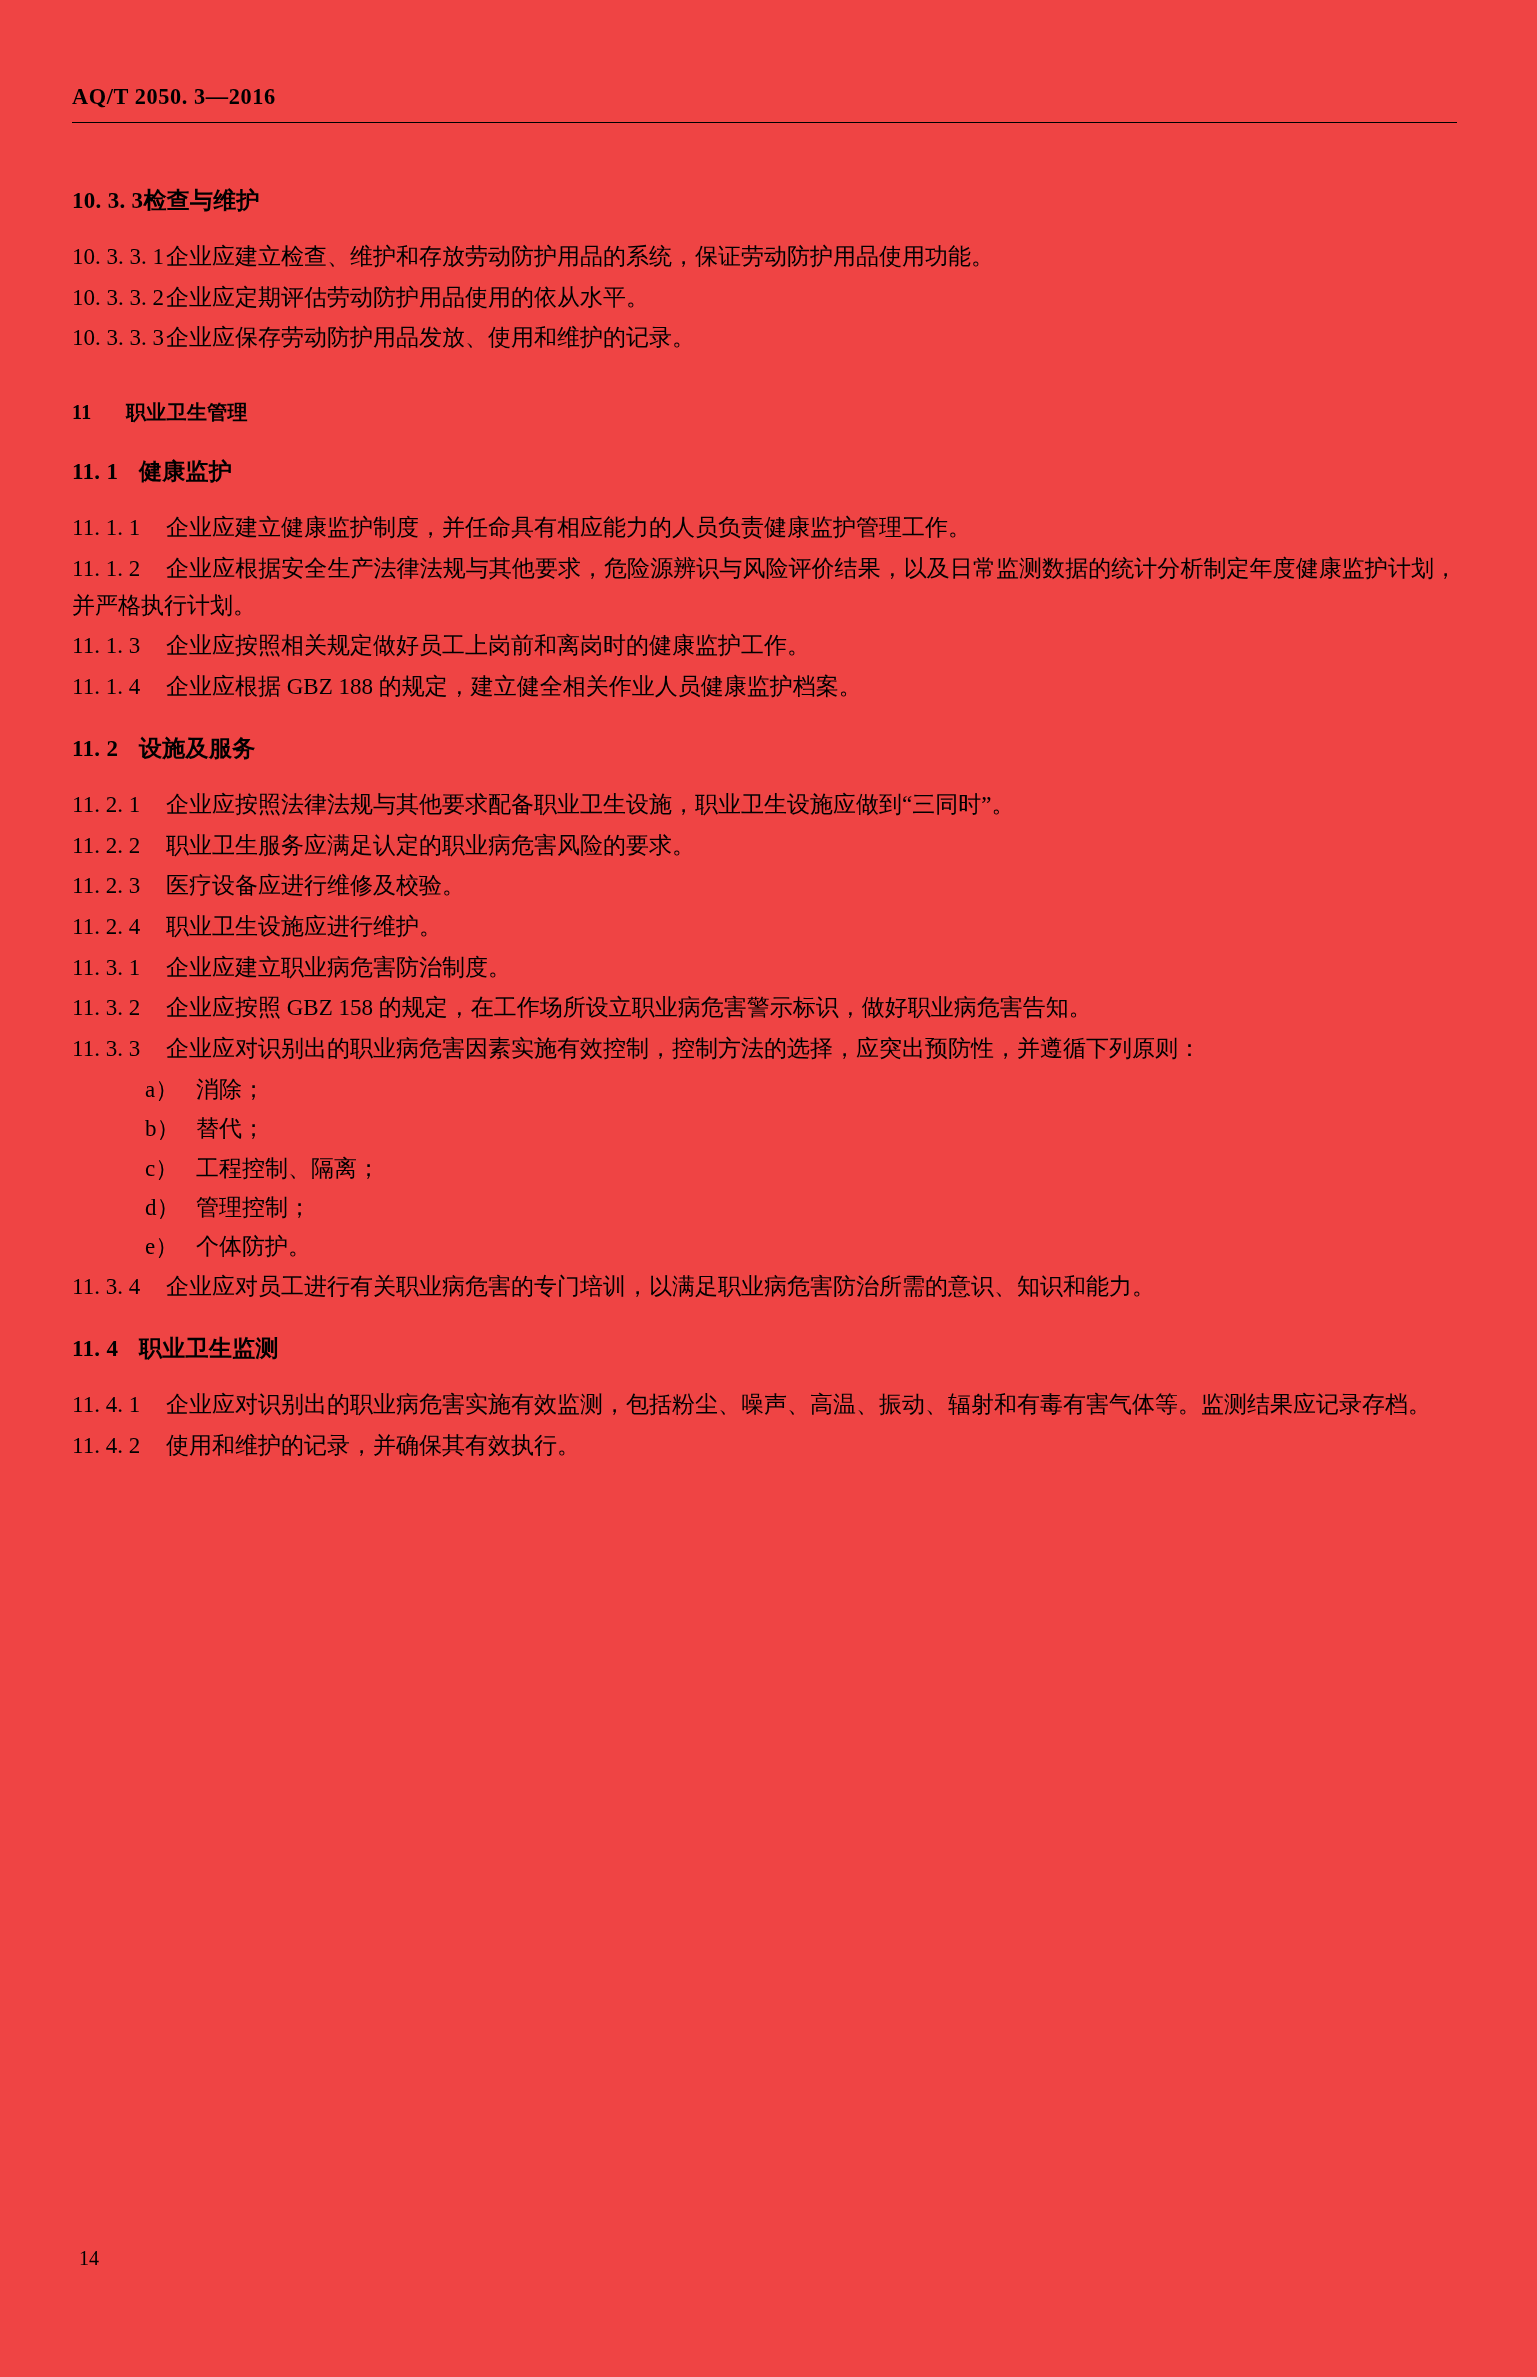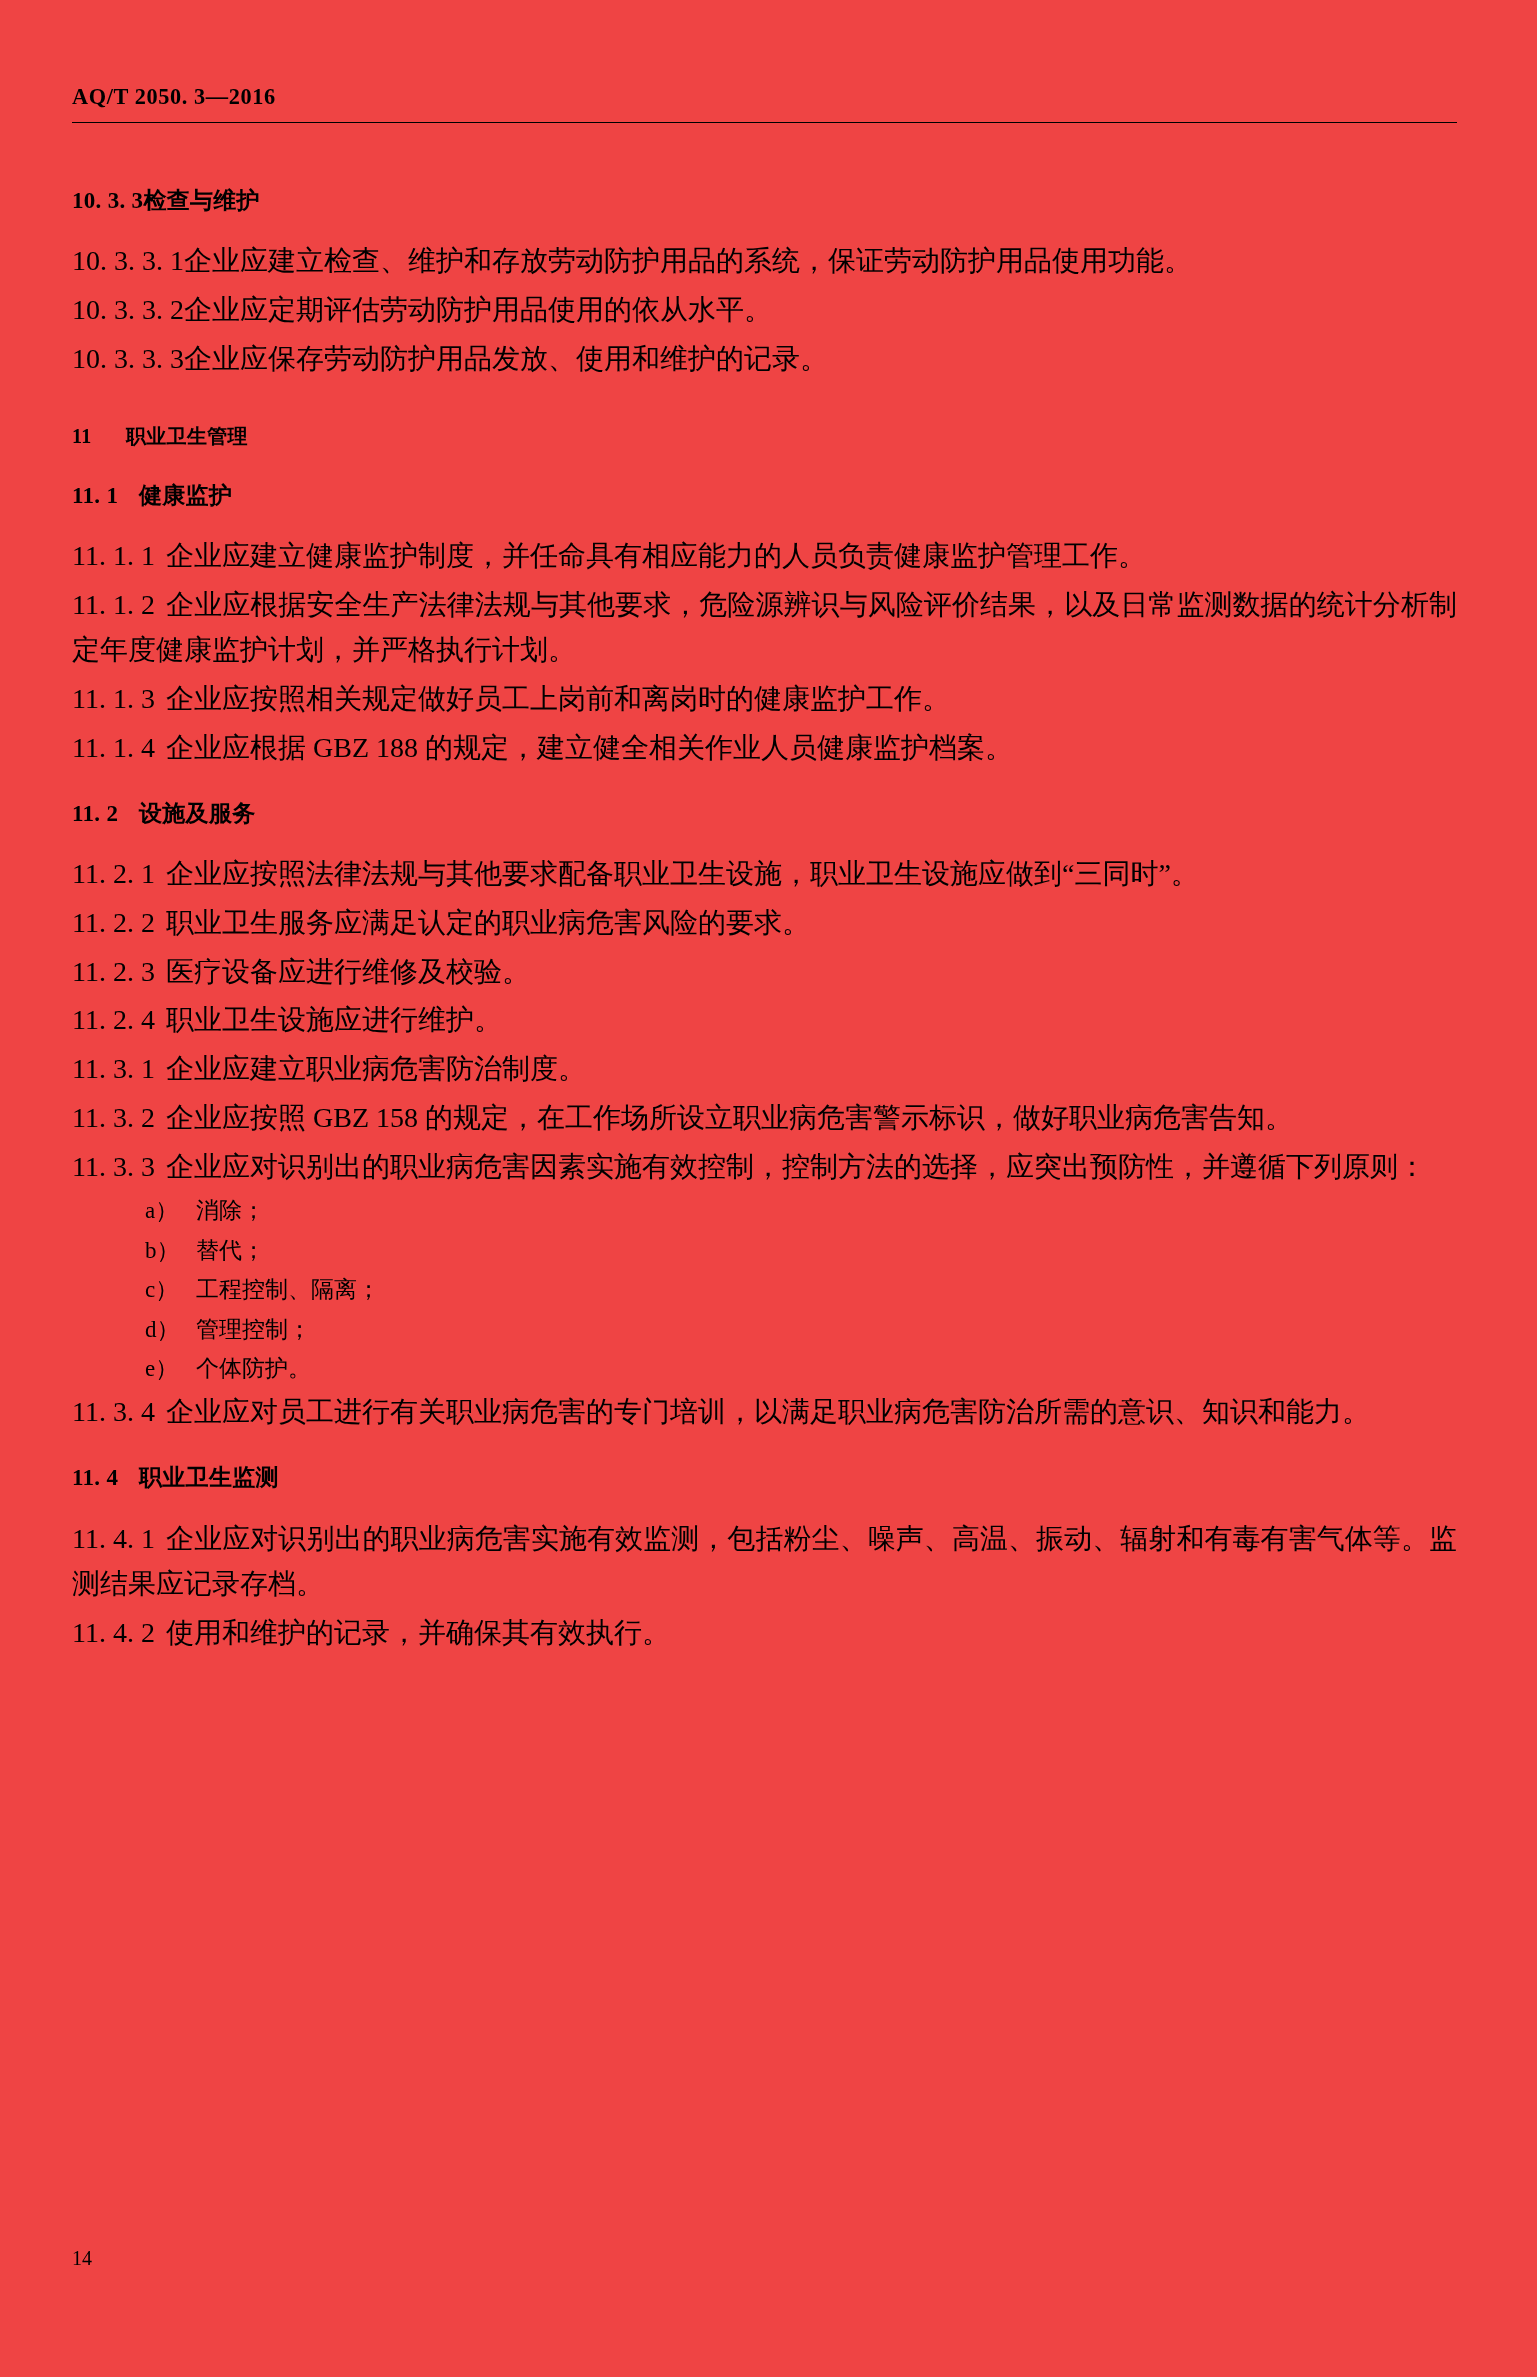--- a/index.html
+++ b/index.html
@@ -60,21 +60,21 @@
     min-width: 67px;
   }
   .h2 .num {
     min-width: 54px;
   }
   .para {
     display: block;
     margin: 0 0 3.4px 0;
     text-align: justify;
     text-justify: inter-ideograph;
-    font-size: 28px;
+    font-size: 23px;
     line-height: 1.62;
   }
   .para .lbl {
     display: inline-block;
     min-width: 94px;
     letter-spacing: 0px;
   }
   .para .txt {
     display: inline;
   }
@@ -95,21 +95,21 @@
     left: 73px;
     width: 61px;
     display: inline-block;
   }
   .list li .itxt {
     margin-left: 51px;
     display: inline-block;
   }
   .footer {
     position: absolute;
-    left: 72px;
+    left: 79px;
     top: 2247px;
     font-size: 20px;
     font-family: "Liberation Serif", "DejaVu Serif", serif;
   }
 </style>
 </head>
 <body>
 
 <div class="page">
 

